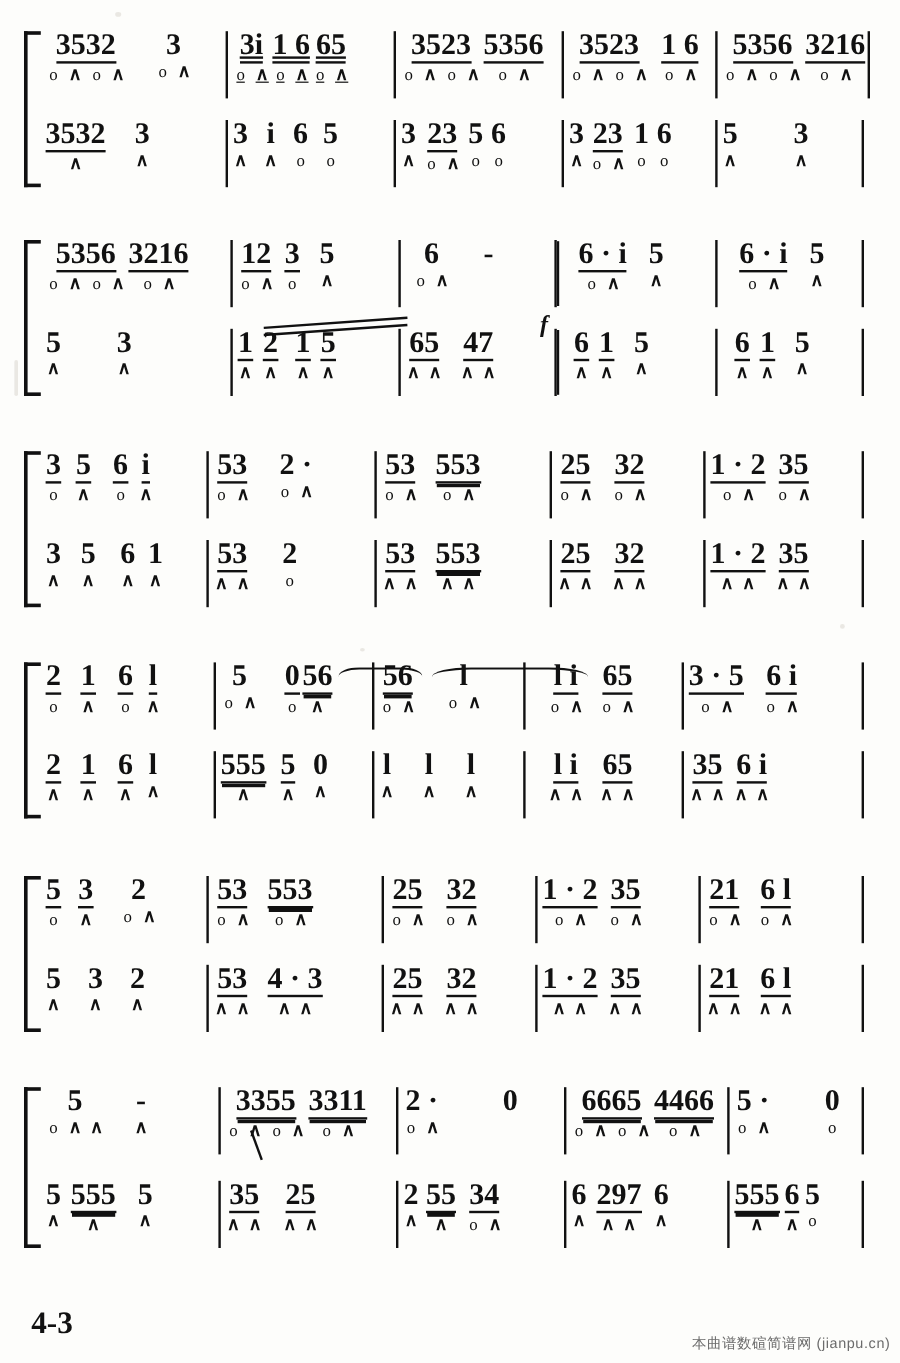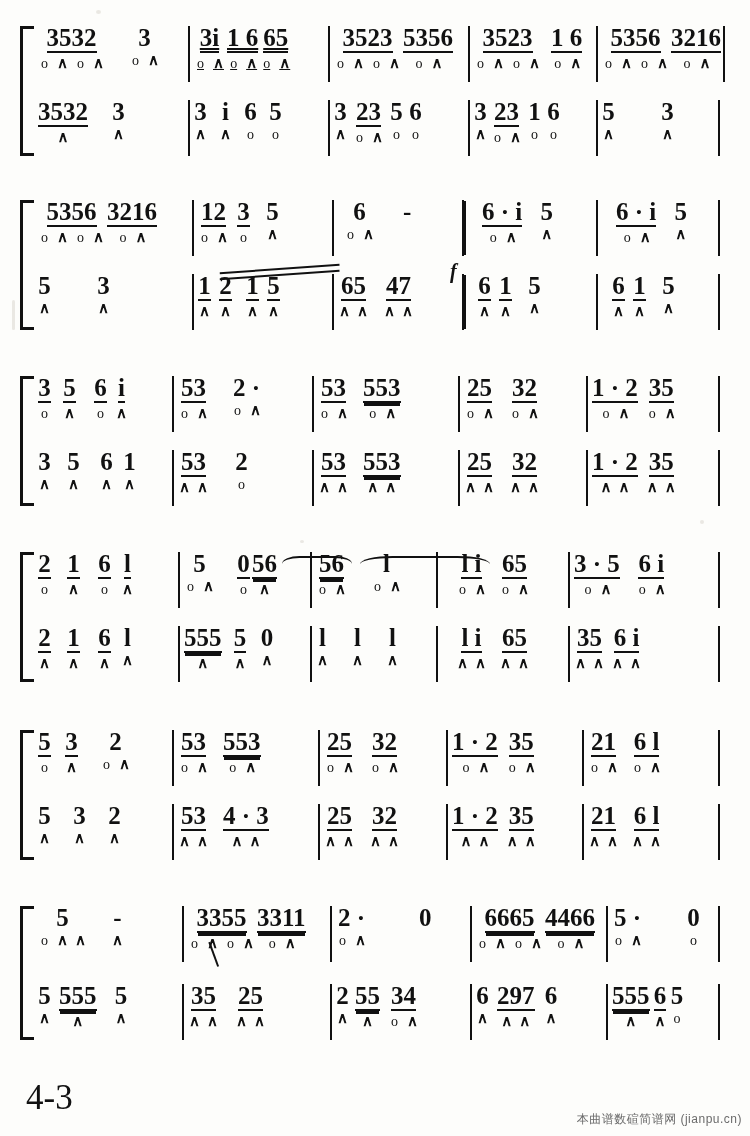--- a/index.html
+++ b/index.html
@@ -125,22 +125,22 @@
     font-style: italic;
     font-weight: 700;
     font-size: 20px;
   }
 
   
   .page-number {
     position: absolute;
     left: 26px;
     bottom: 18px;
-    font-size: 35px;
-    font-weight: 400;
+    font-size: 26px;
+    font-weight: 700;
     font-family: "Liberation Serif", serif;
     text-align: center;
   }
   .credit {
     position: absolute;
     right: 8px;
     bottom: 8px;
     font-size: 12px;
     color: #6b6b6b;
     font-family: "Liberation Sans", sans-serif;

